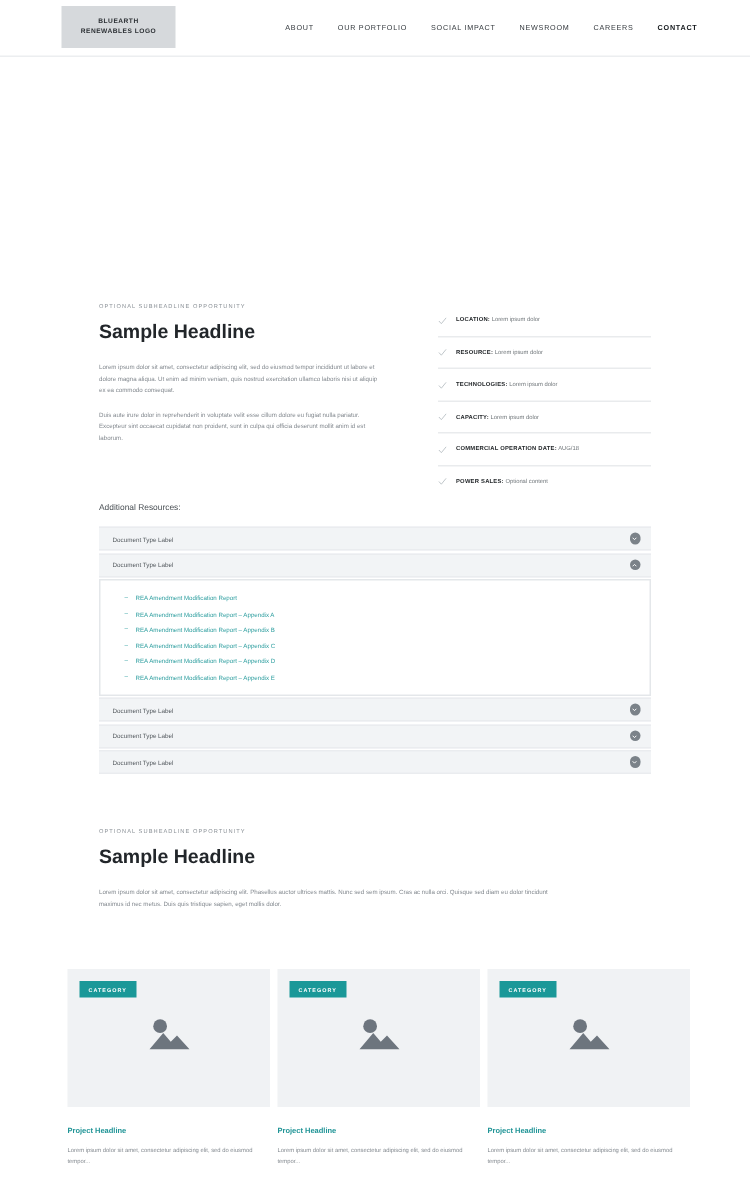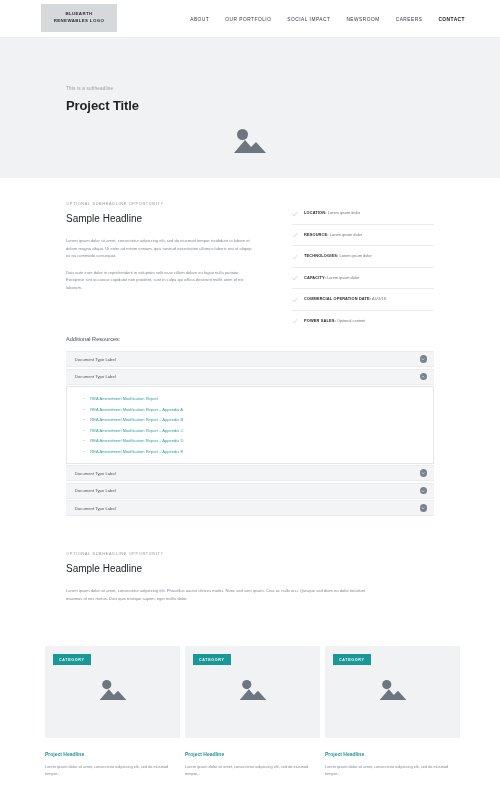--- a/index.html
+++ b/index.html
@@ -54,21 +54,21 @@
   }
   .hero-img { position: absolute; left: 232px; top: 88px; }
 
   
   .imgph { display: block; }
   .kicker {
     font-size: 3.8px; letter-spacing: .7px; color: #8d9399;
     text-transform: uppercase; margin-bottom: 7px;
   }
   .headline {
-    font-size: 10px; font-weight: 400; color: #22262a;
+    font-size: 13px; font-weight: 700; color: #22262a;
     margin-bottom: 13px;
   }
   .col-left { position: absolute; left: 66px; top: 202px; width: 188px; }
   .body-p {
     font-size: 4.1px; line-height: 1.85; color: #83898f; margin-bottom: 9px;
   }
 
   
   .checklist { position: absolute; left: 292px; top: 203px; width: 142px; }
   .check-row {
@@ -151,32 +151,20 @@
     <nav class="nav">
       <a href="#">ABOUT</a>
       <a href="#">OUR PORTFOLIO</a>
       <a href="#">SOCIAL IMPACT</a>
       <a href="#">NEWSROOM</a>
       <a href="#">CAREERS</a>
       <a href="#" class="active">CONTACT</a>
     </nav>
   </div>
 
-  <div class="hero">
-    <div class="hero-inner">
-      <div class="hero-sub">This is a subheadline</div>
-      <div class="hero-title">Project Title</div>
-    </div>
-    <div class="hero-img">
-      <svg class="imgph" width="36" height="30" viewBox="0 0 36 30">
-        <circle cx="10.5" cy="8.5" r="5.5" fill="#6d757e"></circle>
-        <path d="M2 27 L13 14 L19 21 L24 16 L34 27 Z" fill="#6d757e"></path>
-      </svg>
-    </div>
-  </div>
 
   <div class="col-left">
     <div class="kicker">OPTIONAL SUBHEADLINE OPPORTUNITY</div>
     <div class="headline">Sample Headline</div>
     <p class="body-p">Lorem ipsum dolor sit amet, consectetur adipiscing elit, sed do eiusmod tempor incididunt ut labore et dolore magna aliqua. Ut enim ad minim veniam, quis nostrud exercitation ullamco laboris nisi ut aliquip ex ea commodo consequat.</p>
     <p class="body-p">Duis aute irure dolor in reprehenderit in voluptate velit esse cillum dolore eu fugiat nulla pariatur. Excepteur sint occaecat cupidatat non proident, sunt in culpa qui officia deserunt mollit anim id est laborum.</p>
   </div>
 
   <div class="checklist">
 

